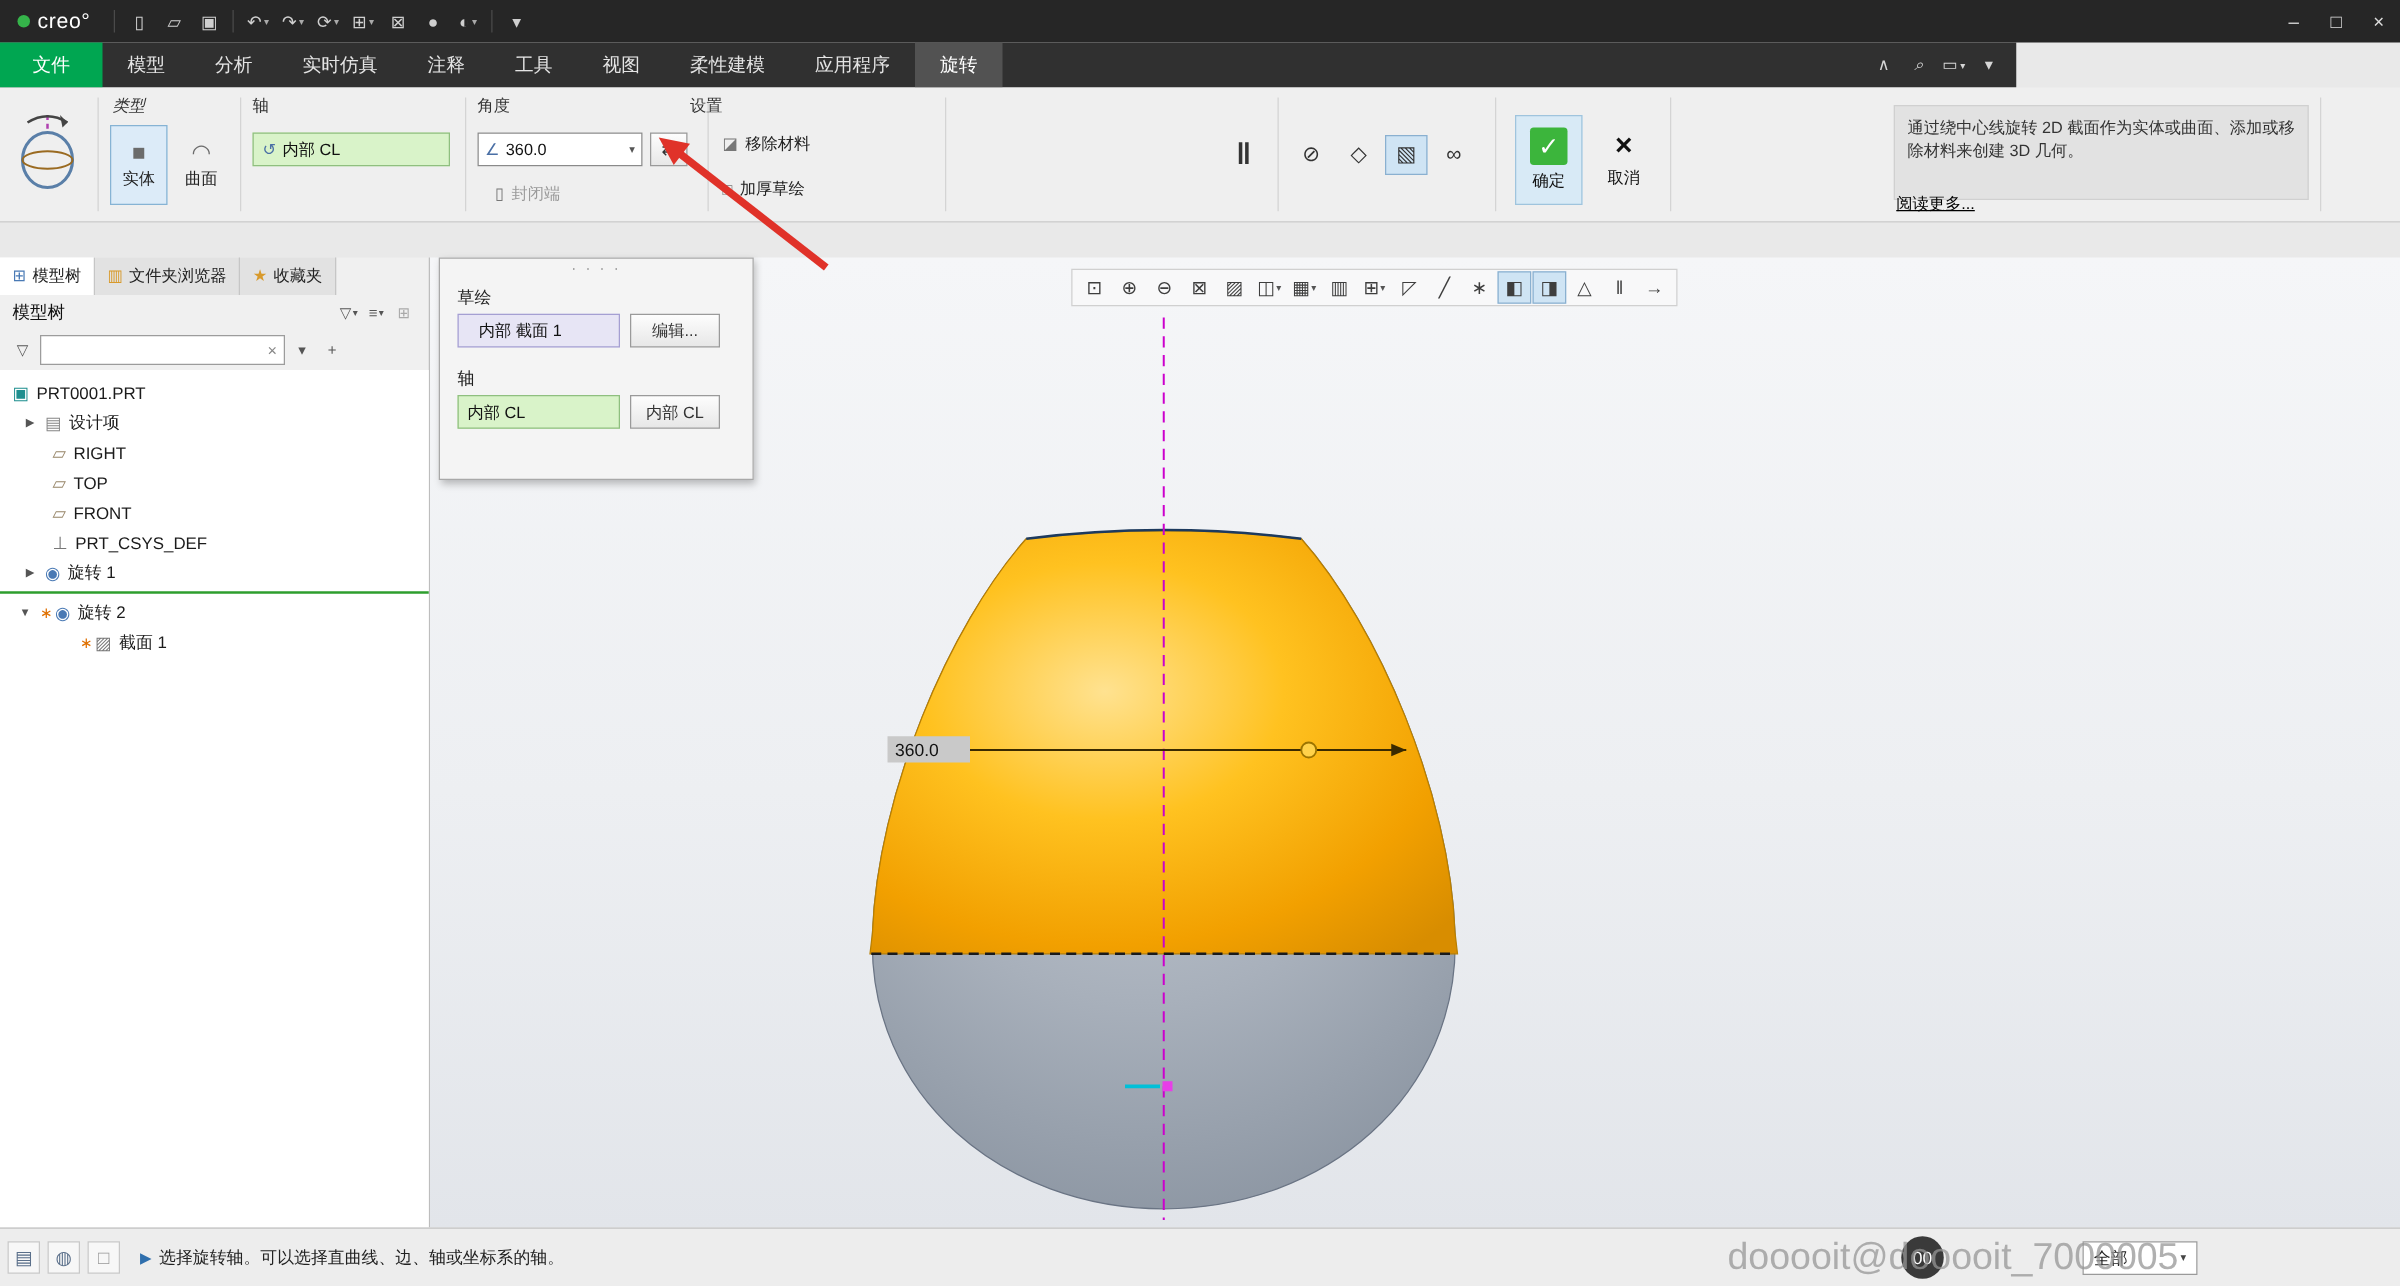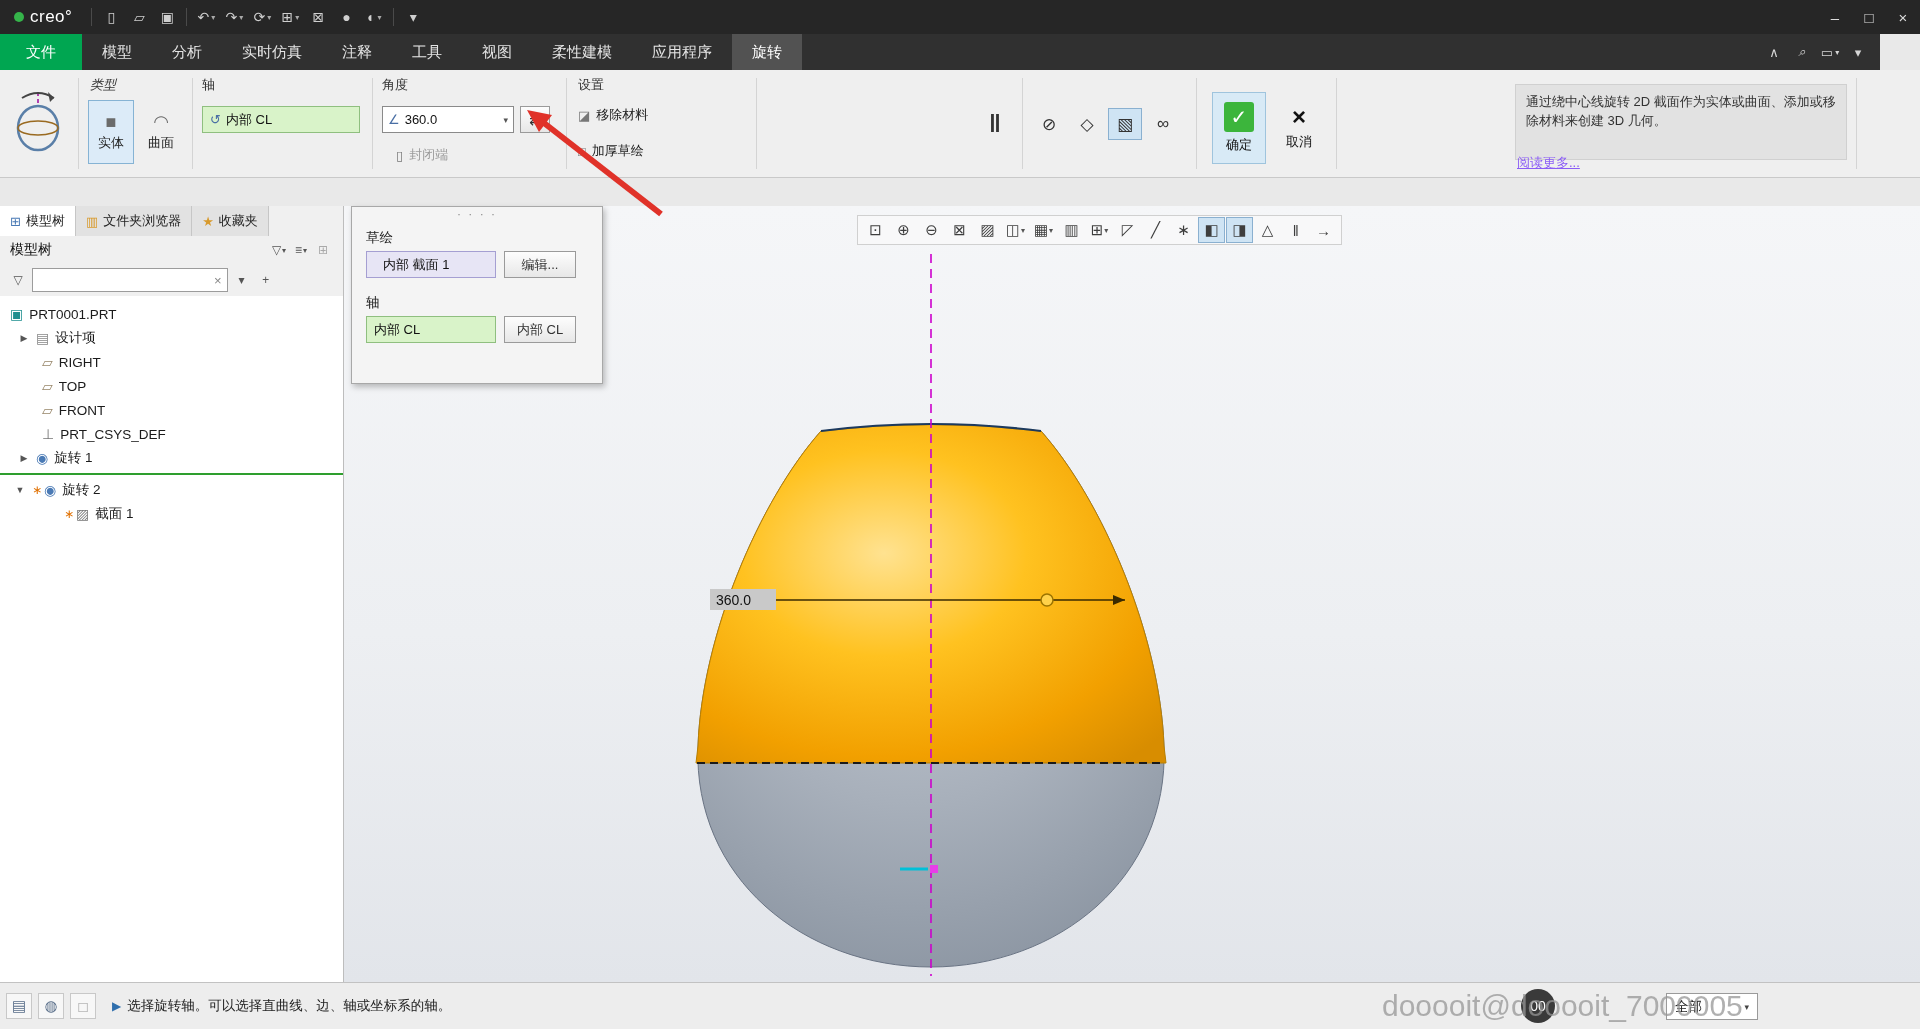--- a/index.html
+++ b/index.html
@@ -14,21 +14,21 @@
   .brand .dot { width:10px; height:10px; border-radius:50%; background:#35b44a; display:inline-block; }
   .qat { display:flex; align-items:center; }
   .qi { min-width:24px; height:26px; display:inline-flex; align-items:center; justify-content:center; color:#cfcfcf; font-size:14px; margin:0 2px; border-radius:2px; padding:0 2px; }
   .qi .dd { font-size:8px; color:#a9a9a9; margin-left:2px; }
   .tsep { width:1px; height:18px; background:#4a4a4a; margin:0 5px; }
   .wtitle { position:absolute; left:0; right:0; text-align:center; font-size:15px; color:#f0f0f0; pointer-events:none; }
   .winbtns { position:absolute; right:0; top:0; height:34px; display:flex; }
   .winbtn { width:34px; height:34px; display:flex; align-items:center; justify-content:center; color:#ddd; font-size:15px; }
 
   
-  .tabbar { position:absolute; left:0; top:34px; width:1880px; height:36px; background:#303030; display:flex; align-items:stretch; }
+  .tabbar { position:absolute; left:0; top:34px; width:1613px; height:36px; background:#303030; display:flex; align-items:stretch; }
   .tab { display:flex; align-items:center; padding:0 20px; color:#e4e4e4; font-size:15px; cursor:default; }
   .tab.file { background:#00a651; color:#fff; padding:0 26px; }
   .tab.active { background:#525252; color:#fff; }
   .tabbar-right { margin-left:auto; display:flex; align-items:center; padding-right:10px; gap:4px; }
   .tri { min-width:24px; height:24px; display:inline-flex; align-items:center; justify-content:center; color:#d6d6d6; font-size:13px; }
   .tri .dd { font-size:8px; margin-left:2px; }
 
   
   .ribbon { position:absolute; left:0; top:70px; width:1920px; height:108px; background:#efefef; border-bottom:1px solid #c9c9c9; }
   .vdiv { position:absolute; top:8px; bottom:8px; width:1px; background:#d4d4d4; }
@@ -45,21 +45,21 @@
   .chk-row { display:flex; align-items:center; gap:6px; font-size:13px; color:#222; }
   .chk-row .cico { font-size:13px; color:#777; }
   .chk-row.dis { color:#9a9a9a; }
   .mid-ico { width:34px; height:32px; display:flex; align-items:center; justify-content:center; font-size:17px; color:#333; border:1px solid transparent; }
   .mid-ico.pressed { background:#cfe4f4; border:1px solid #8ab0d0; }
   .okbtn, .cancelbtn { display:flex; flex-direction:column; align-items:center; justify-content:center; gap:4px; font-size:13px; color:#111; }
   .okbtn { background:#d8eaf6; border:1px solid #9fc4dd; }
   .okcheck { width:30px; height:30px; background:#3cb53c; color:#fff; font-size:20px; display:flex; align-items:center; justify-content:center; border-radius:3px; }
   .xmark { font-size:24px; font-weight:bold; color:#111; line-height:1; }
   .helpbox { background:#e2e2e2; border:1px solid #d0d0d0; font-size:13px; color:#333; line-height:1.45; padding:8px 10px; }
-  .readmore { font-size:13px; color:#8b5cf6; text-decoration:underline; }
+  .readmore { font-size:13px; color:#000000; text-decoration:underline; }
   .datum-ico { font-size:22px; color:#3a7ebf; }
 
   
   .paneltabs { position:absolute; left:0; top:178px; width:1920px; height:28px; background:#d2d2d2; border-bottom:1px solid #b8b8b8; }
   .ptab { position:absolute; top:3px; height:25px; display:flex; align-items:center; justify-content:center; font-size:14px; color:#222; padding:0 18px; }
   .ptab.active { background:#efefef; border:1px solid #a8a8a8; border-bottom:none; }
 
   
   .leftpanel { position:absolute; left:0; top:206px; width:344px; height:776px; background:#f0f0f0; border-right:1px solid #bdbdbd; }
   .ltab { display:flex; align-items:center; gap:5px; height:30px; padding:0 10px; font-size:13px; color:#222; background:#e2e2e2; border-right:1px solid #c6c6c6; }
@@ -231,21 +231,21 @@
     </div>
     <div class="abs sbtn" style="left:520px;top:36px;width:30px;height:27px;">
       <span>⇄</span>
     </div>
     <div class="abs chk-row dis" style="left:396px;top:76px;">
       <span class="cico">▯</span>
       <span>封闭端</span>
     </div>
     <div class="vdiv" style="left:566px;"></div>
 
-    <div class="abs grp-label" style="left:578px;top:6px;">设置</div>
+    <div class="abs grp-label" style="left:552px;top:6px;">设置</div>
     <div class="abs chk-row" style="left:578px;top:36px;">
       <span class="cico">◪</span>
       <span>移除材料</span>
     </div>
     <div class="abs chk-row" style="left:578px;top:72px;">
       <span class="cico">□</span>
       <span>加厚草绘</span>
     </div>
     <div class="vdiv" style="left:756px;"></div>
 

